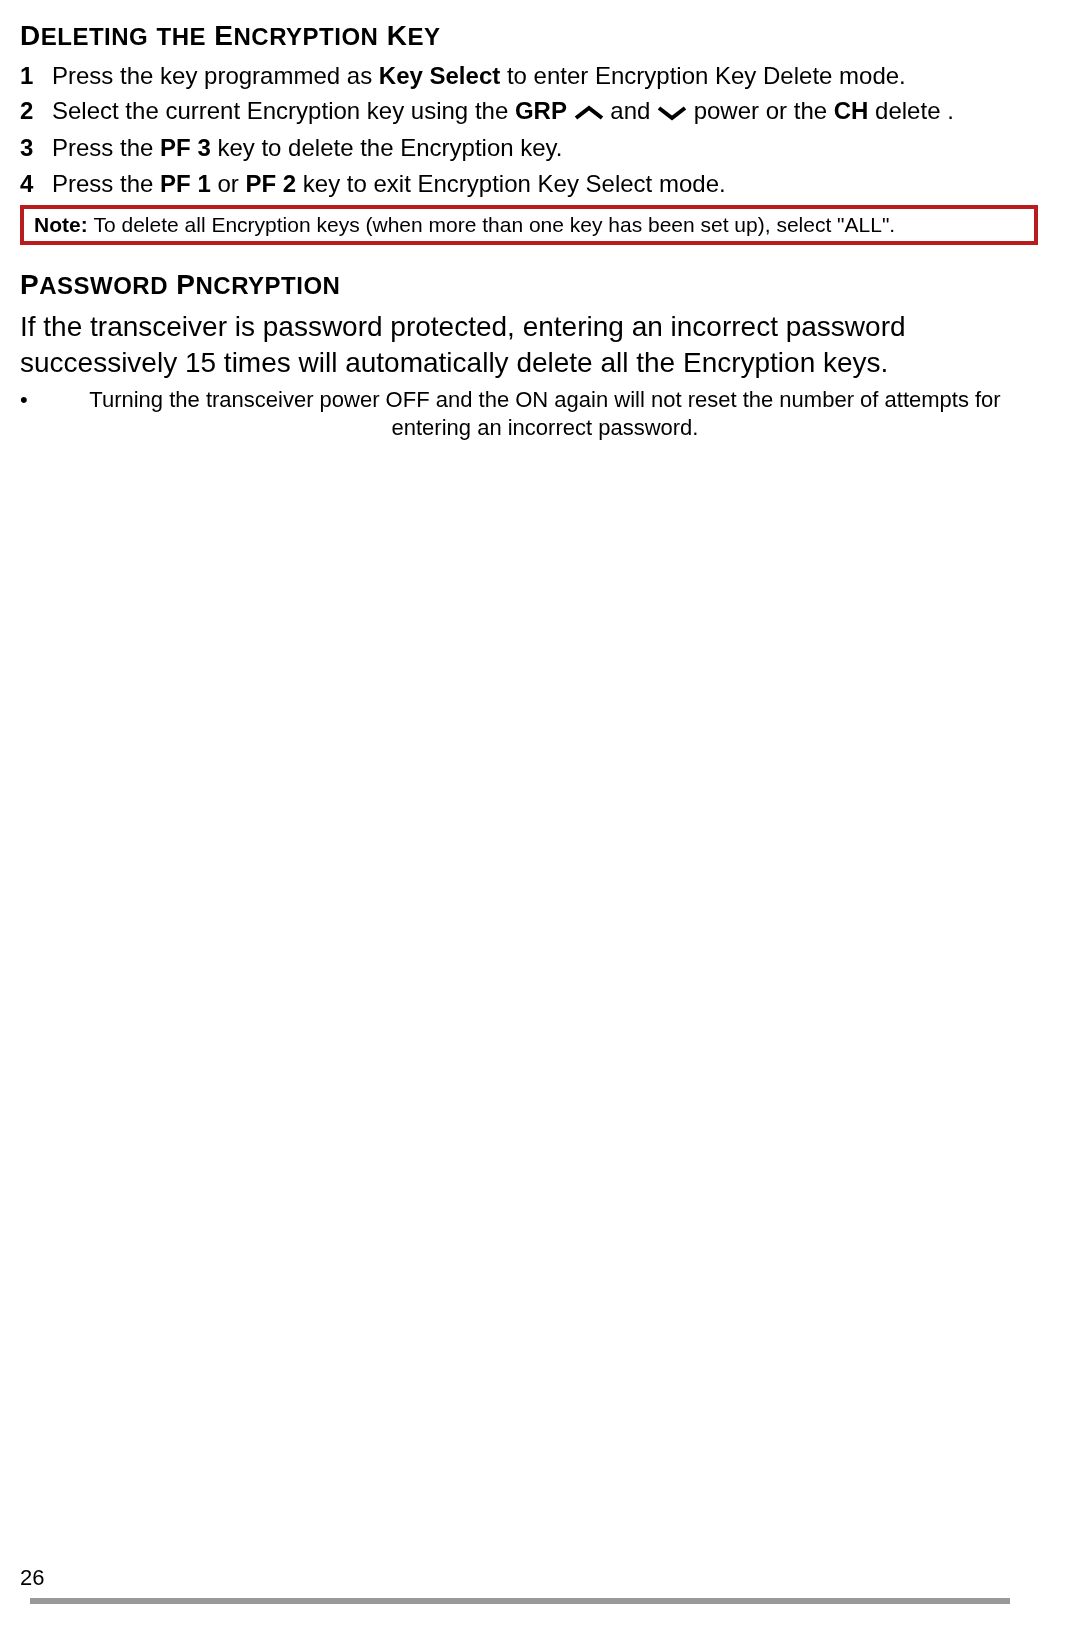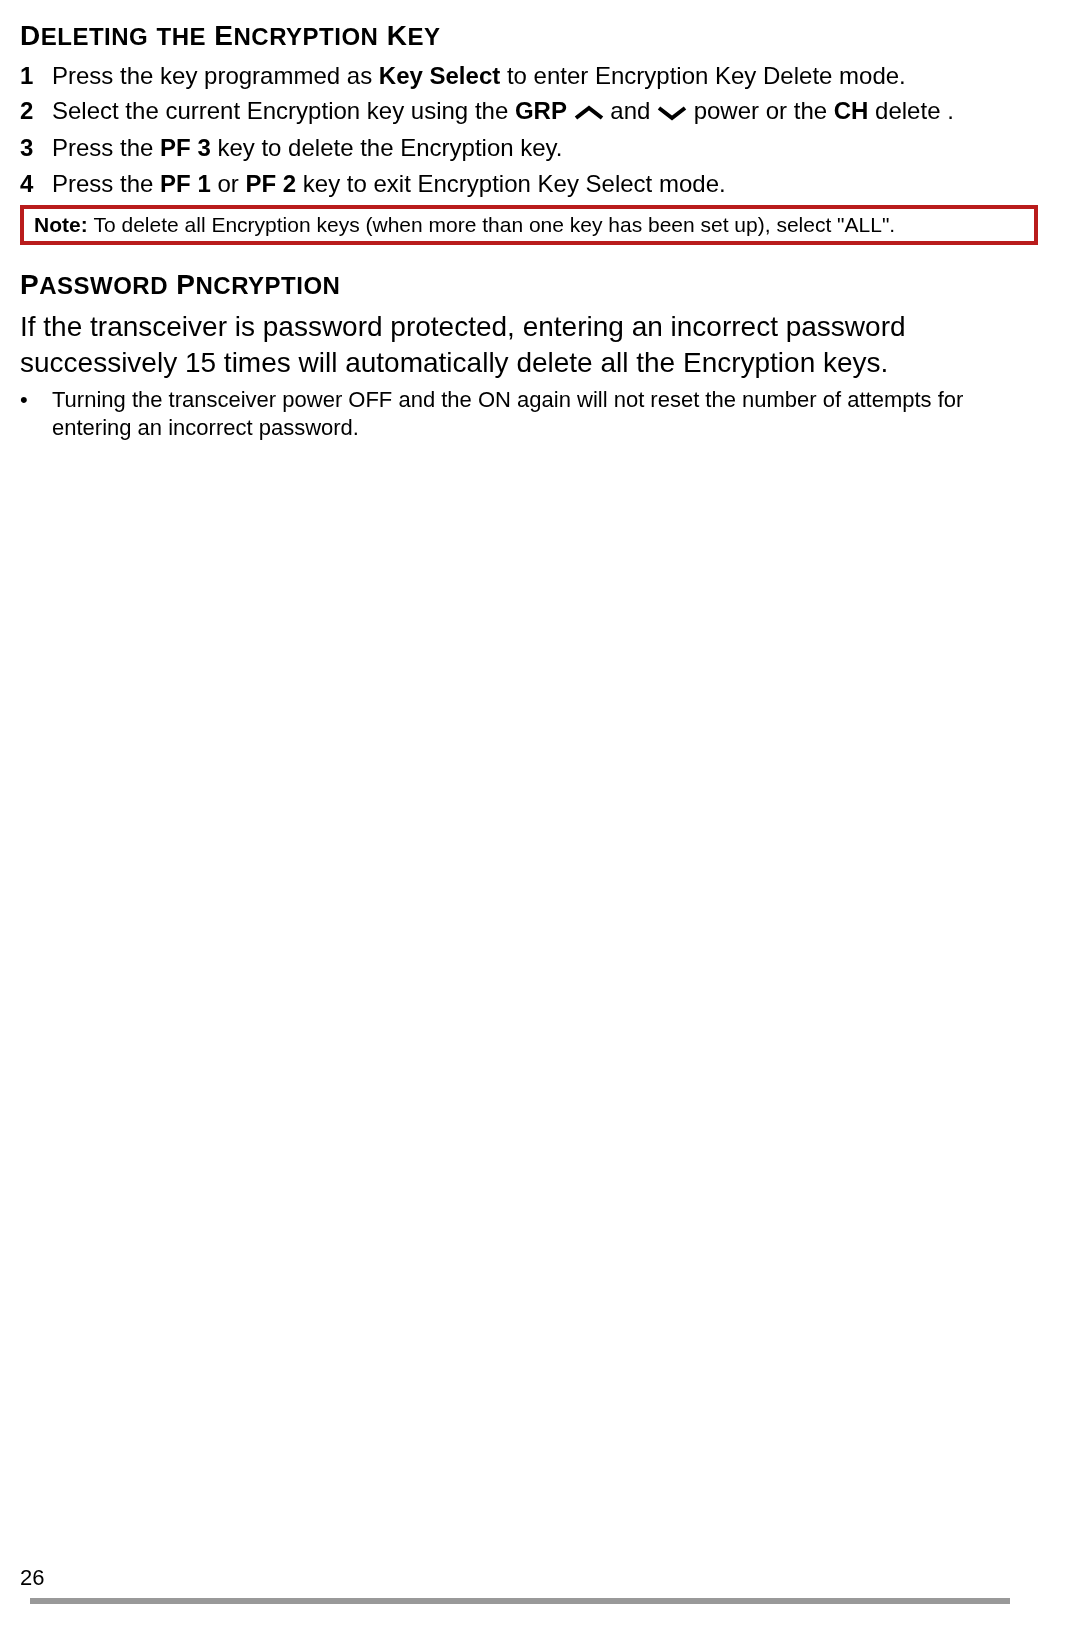--- a/index.html
+++ b/index.html
@@ -73,20 +73,21 @@
       display: flex;
       font-size: 22px;
       line-height: 1.3;
     }
     .bullet-marker {
       width: 32px;
       flex-shrink: 0;
     }
     .bullet-content {
       flex: 1;
+      text-align: center;
     }
     .icon-up, .icon-down {
       display: inline-block;
       vertical-align: middle;
     }
     .footer {
       position: absolute;
       bottom: 20px;
       left: 20px;
       right: 40px;

